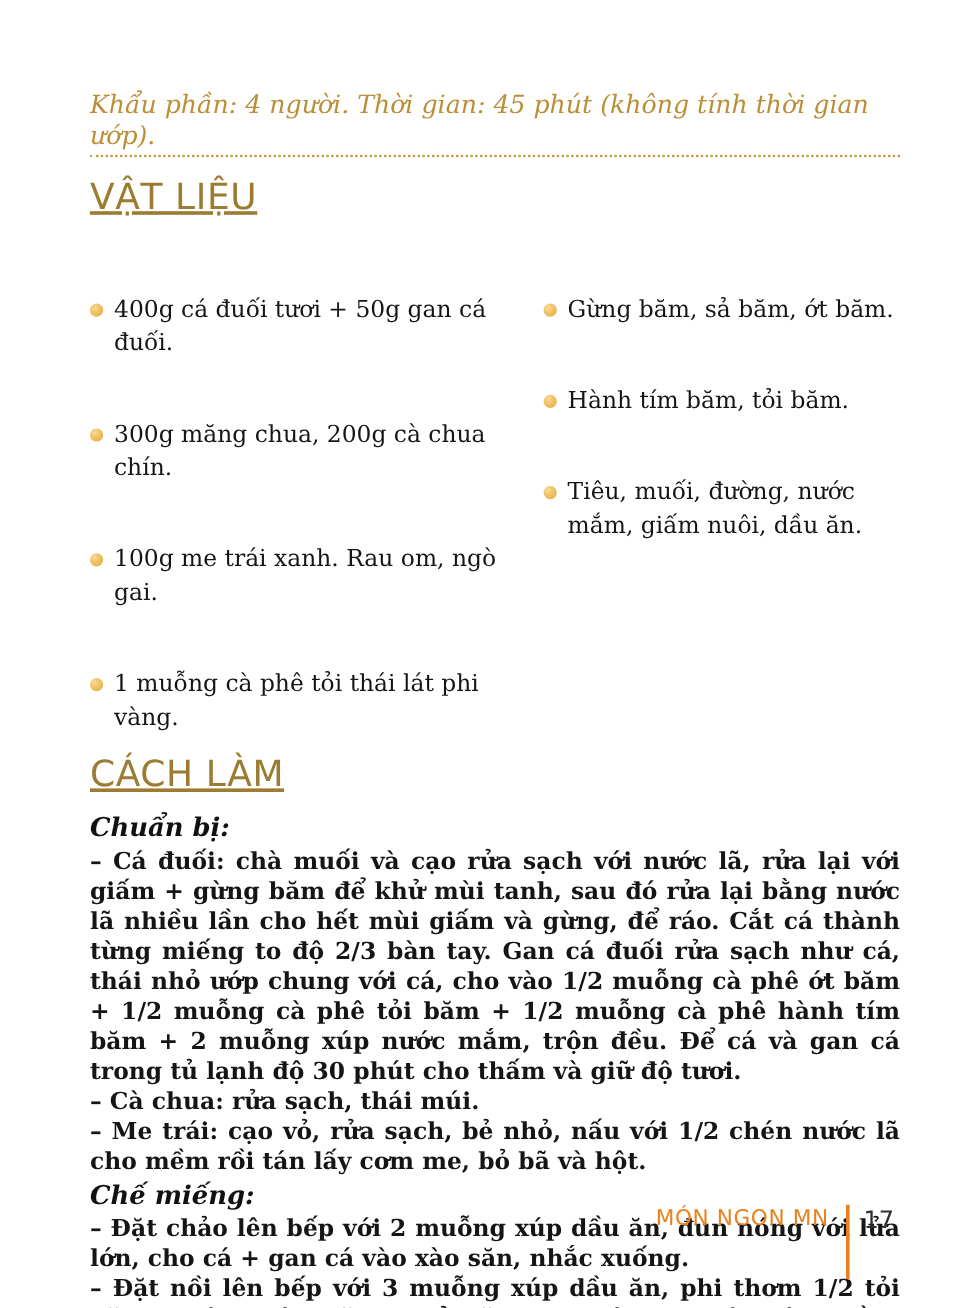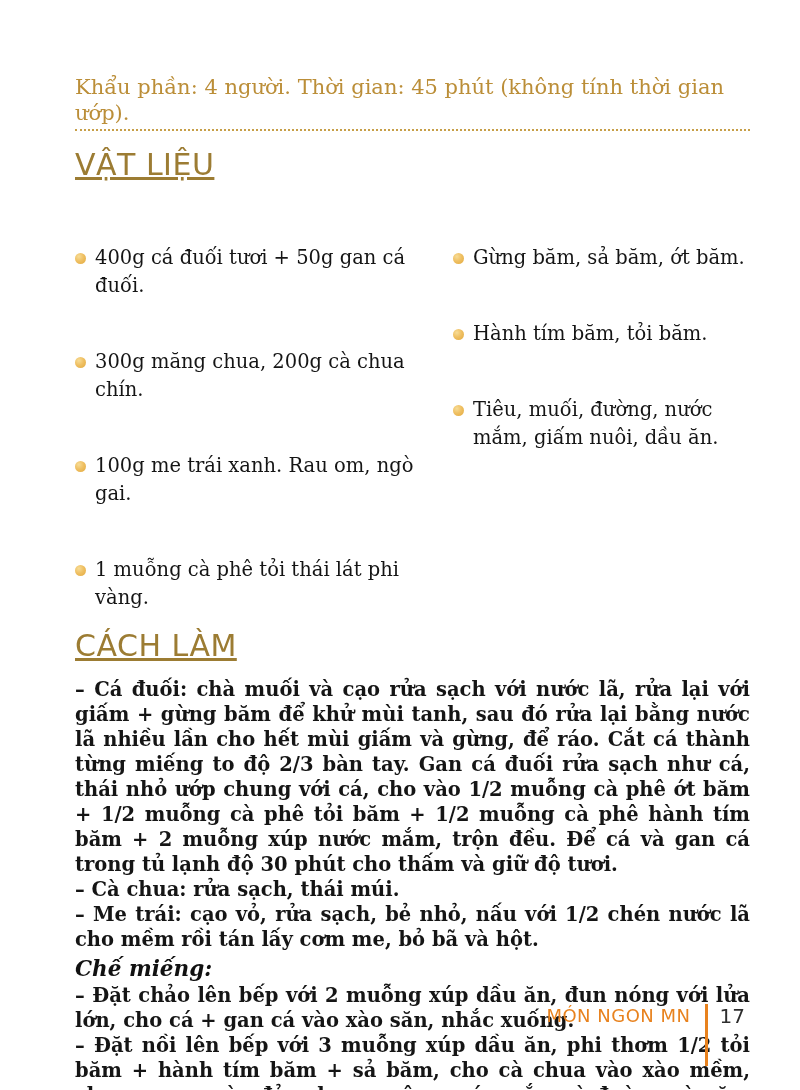--- a/index.html
+++ b/index.html
@@ -9,20 +9,21 @@
     height: 1090px;
     margin: 0 auto;
     background: #ffffff;
     box-sizing: border-box;
     padding: 74px 50px 0 75px;
     overflow: hidden;
     font-family: "DejaVu Serif", "Liberation Serif", serif;
     color: #151515;
   }
   .serving-line {
+    font-style: italic;
     font-size: 21px;
     line-height: 26px;
     color: #bb8e38;
   }
   .dotted-rule {
     margin-top: 3px;
     border-bottom: 2px dotted #c79f48;
     width: 100%;
     height: 0;
   }
@@ -140,20 +141,21 @@
         <span class="bullet"></span>
         <span>Tiêu, muối, đường, nước mắm, giấm nuôi, dầu ăn.</span>
       </li>
     </ul>
   </div>
 
   <h2 class="section-heading">CÁCH LÀM</h2>
 
   <div class="method">
 
+    <h3 class="subhead">Chuẩn bị:</h3>
     <p>– Cá đuối: chà muối và cạo rửa sạch với nước lã, rửa lại với giấm + gừng băm để khử mùi tanh, sau đó rửa lại bằng nước lã nhiều lần cho hết mùi giấm và gừng, để ráo. Cắt cá thành từng miếng to độ 2/3 bàn tay. Gan cá đuối rửa sạch như cá, thái nhỏ ướp chung với cá, cho vào 1/2 muỗng cà phê ớt băm + 1/2 muỗng cà phê tỏi băm + 1/2 muỗng cà phê hành tím băm + 2 muỗng xúp nước mắm, trộn đều. Để cá và gan cá trong tủ lạnh độ 30 phút cho thấm và giữ độ tươi.</p>
     <p>– Cà chua: rửa sạch, thái múi.</p>
     <p>– Me trái: cạo vỏ, rửa sạch, bẻ nhỏ, nấu với 1/2 chén nước lã cho mềm rồi tán lấy cơm me, bỏ bã và hột.</p>
 
     <h3 class="subhead">Chế miếng:</h3>
     <p>– Đặt chảo lên bếp với 2 muỗng xúp dầu ăn, đun nóng với lửa lớn, cho cá + gan cá vào xào săn, nhắc xuống.</p>
     <p>– Đặt nồi lên bếp với 3 muỗng xúp dầu ăn, phi thơm 1/2 tỏi băm + hành tím băm + sả băm, cho cà chua vào xào mềm, cho cơm me vào đảo chung, nêm nước mắm và đường vừa ăn, châm vào 1,5 lít nước lã nấu sôi, cho măng chua vào nấu sôi lại, cho cá + gan cá vào nấu đến khi cá chín, nêm nếm lại, sau cùng cho rau om + ngò gai + tỏi phi vào, trộn đều và nhắc xuống.</p>
 
     <h3 class="subhead">Trình bày:</h3>
 

